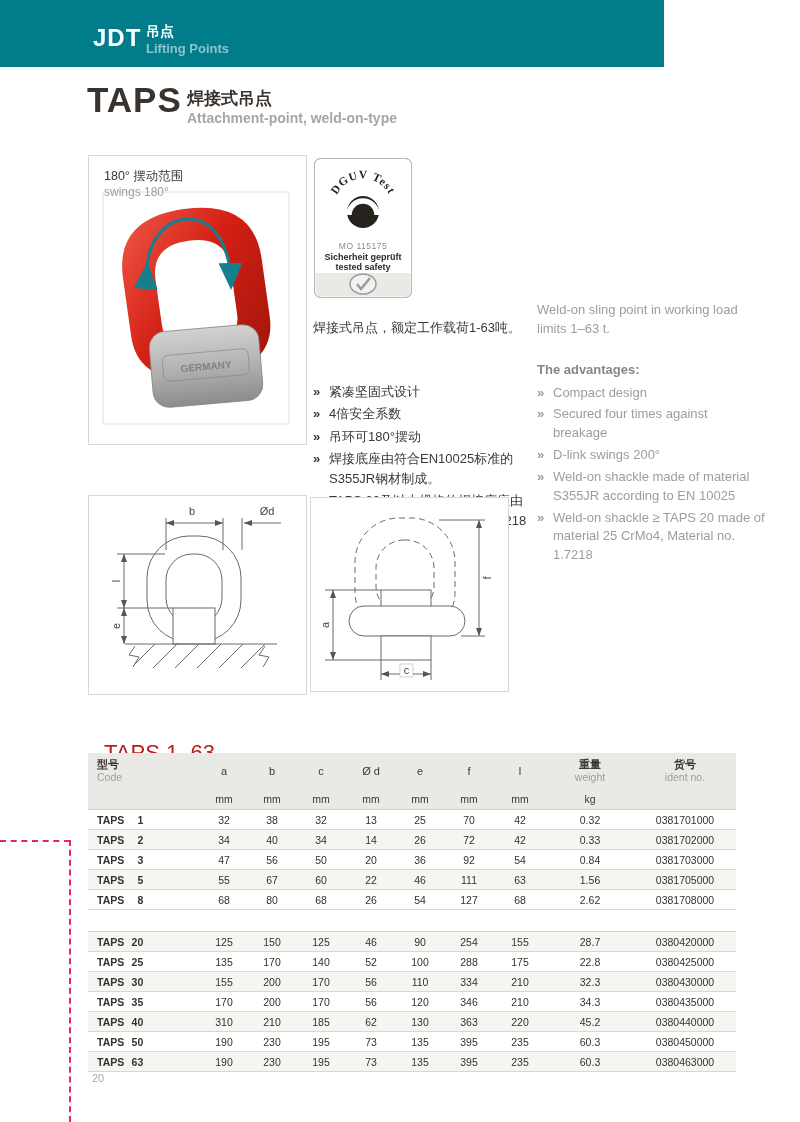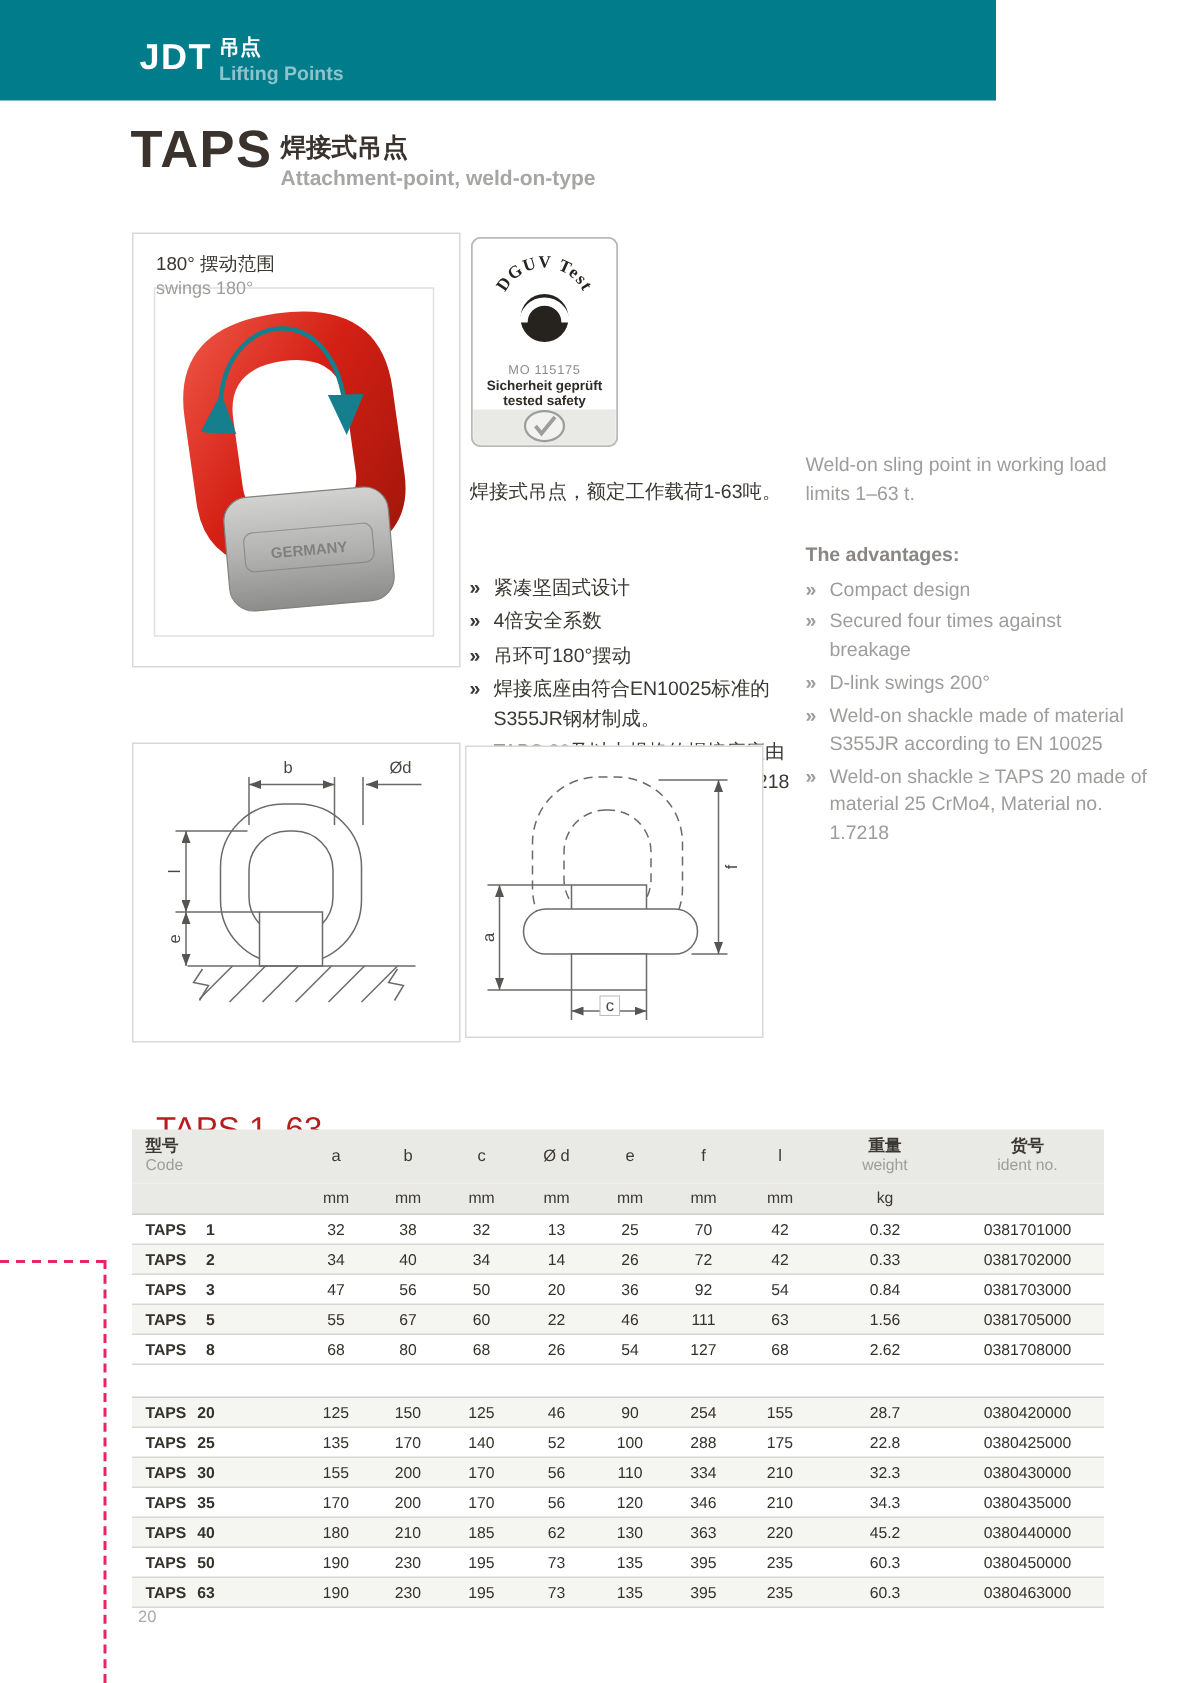--- a/index.html
+++ b/index.html
@@ -429,21 +429,21 @@
           <td class="col-num">170</td>
           <td class="col-num">56</td>
           <td class="col-num">120</td>
           <td class="col-num">346</td>
           <td class="col-num">210</td>
           <td class="col-num">34.3</td>
           <td class="col-num">0380435000</td>
         </tr>
         <tr class="shaded">
           <td class="col-code"><span class="code-name">TAPS</span><span class="code-size">40</span></td>
-          <td class="col-num">180</td>
+          <td class="col-num">310</td>
           <td class="col-num">210</td>
           <td class="col-num">185</td>
           <td class="col-num">62</td>
           <td class="col-num">130</td>
           <td class="col-num">363</td>
           <td class="col-num">220</td>
           <td class="col-num">45.2</td>
           <td class="col-num">0380440000</td>
         </tr>
         <tr>

